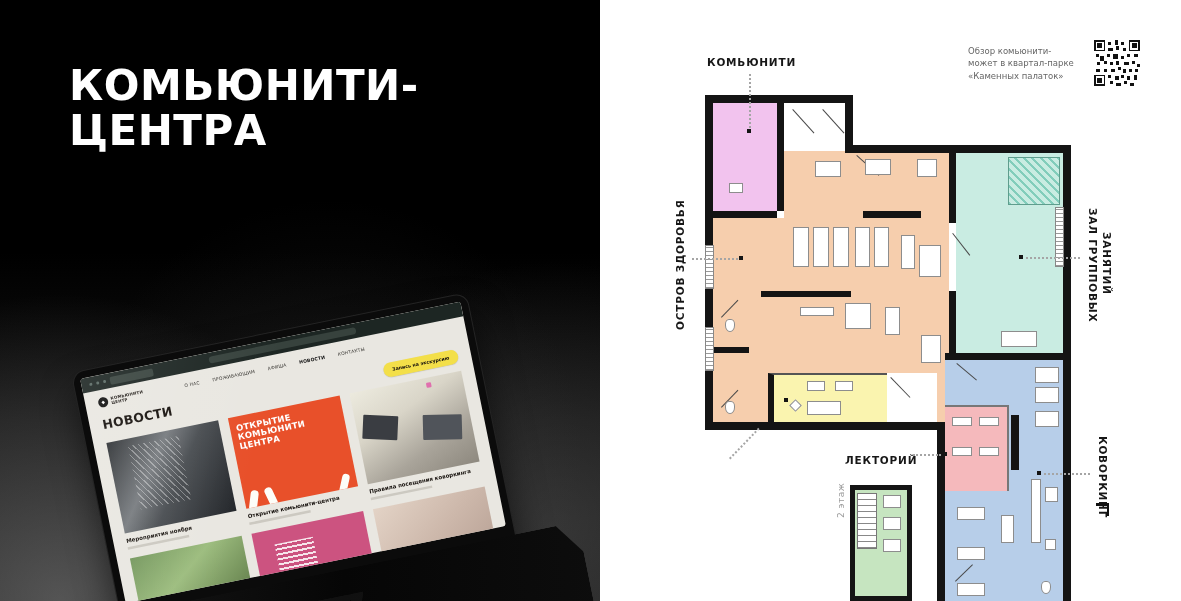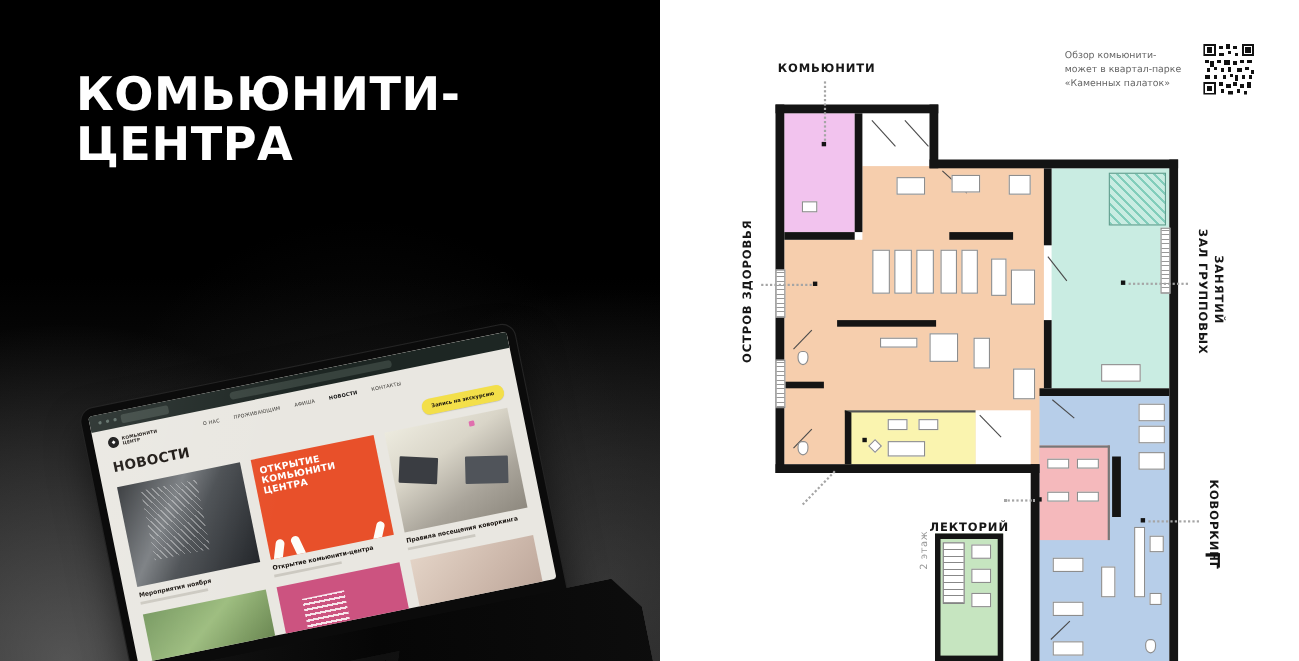--- a/index.html
+++ b/index.html
@@ -346,21 +346,21 @@
     <span>ЗАЛ ГРУППОВЫХ</span>
     <span>ЗАНЯТИЙ</span>
   </div>
   <div class="leader" style="left:1026px;top:257px;width:54px;"></div>
   <div class="dot" style="left:1019px;top:255px;"></div>
 
   <div class="plan-label vdown" style="left:1097px;top:436px;">КОВОРКИНГ</div>
   <div class="leader" style="left:1044px;top:473px;width:46px;"></div>
   <div class="dot" style="left:1037px;top:471px;"></div>
 
-  <div class="plan-label" style="left:845px;top:474px;">ЛЕКТОРИЙ</div>
+  <div class="plan-label" style="left:845px;top:454px;">ЛЕКТОРИЙ</div>
   <div class="leader" style="left:913px;top:454px;width:28px;"></div>
   <div class="dot" style="left:943px;top:452px;"></div>
 
   <div class="leader-diag" style="left:729px;top:458px;width:42px;transform:rotate(-46deg);"></div>
   <div class="dot" style="left:784px;top:398px;"></div>
 
   <div class="floor-note vup" style="left:836px;top:482px;height:36px;">2 этаж</div>
 
   <div class="corner-mark-h"></div>
   <div class="corner-mark-v"></div>

